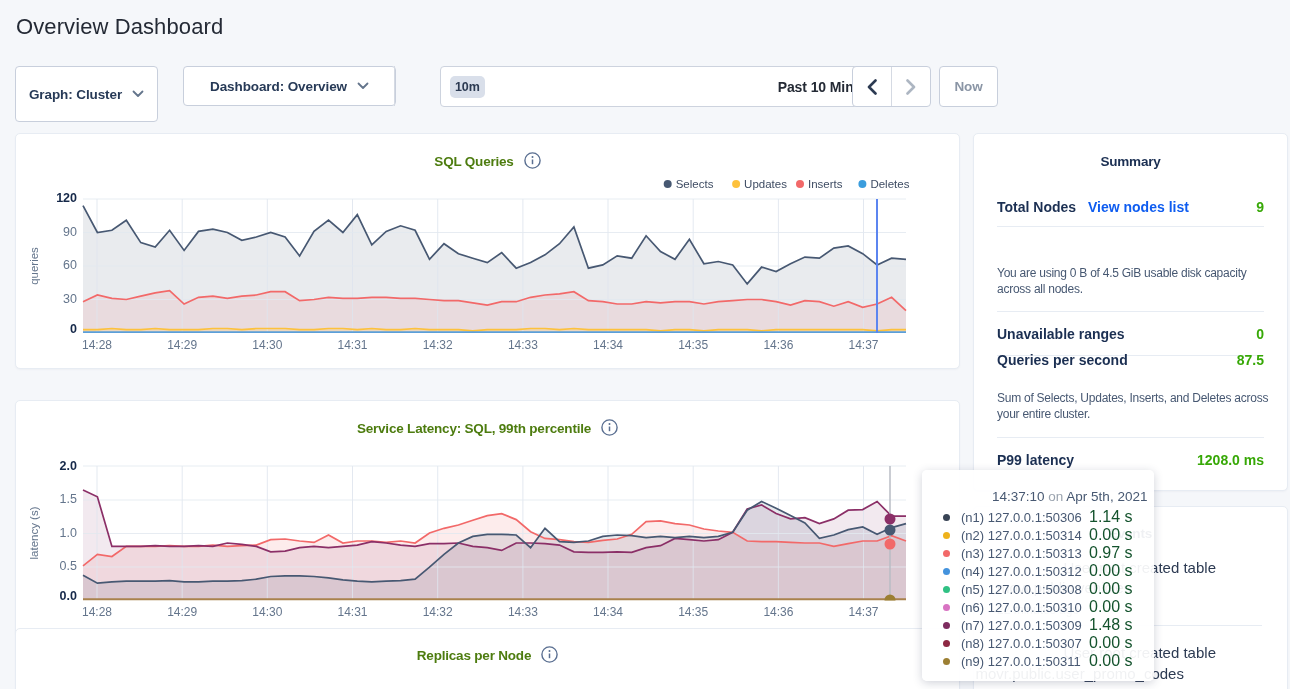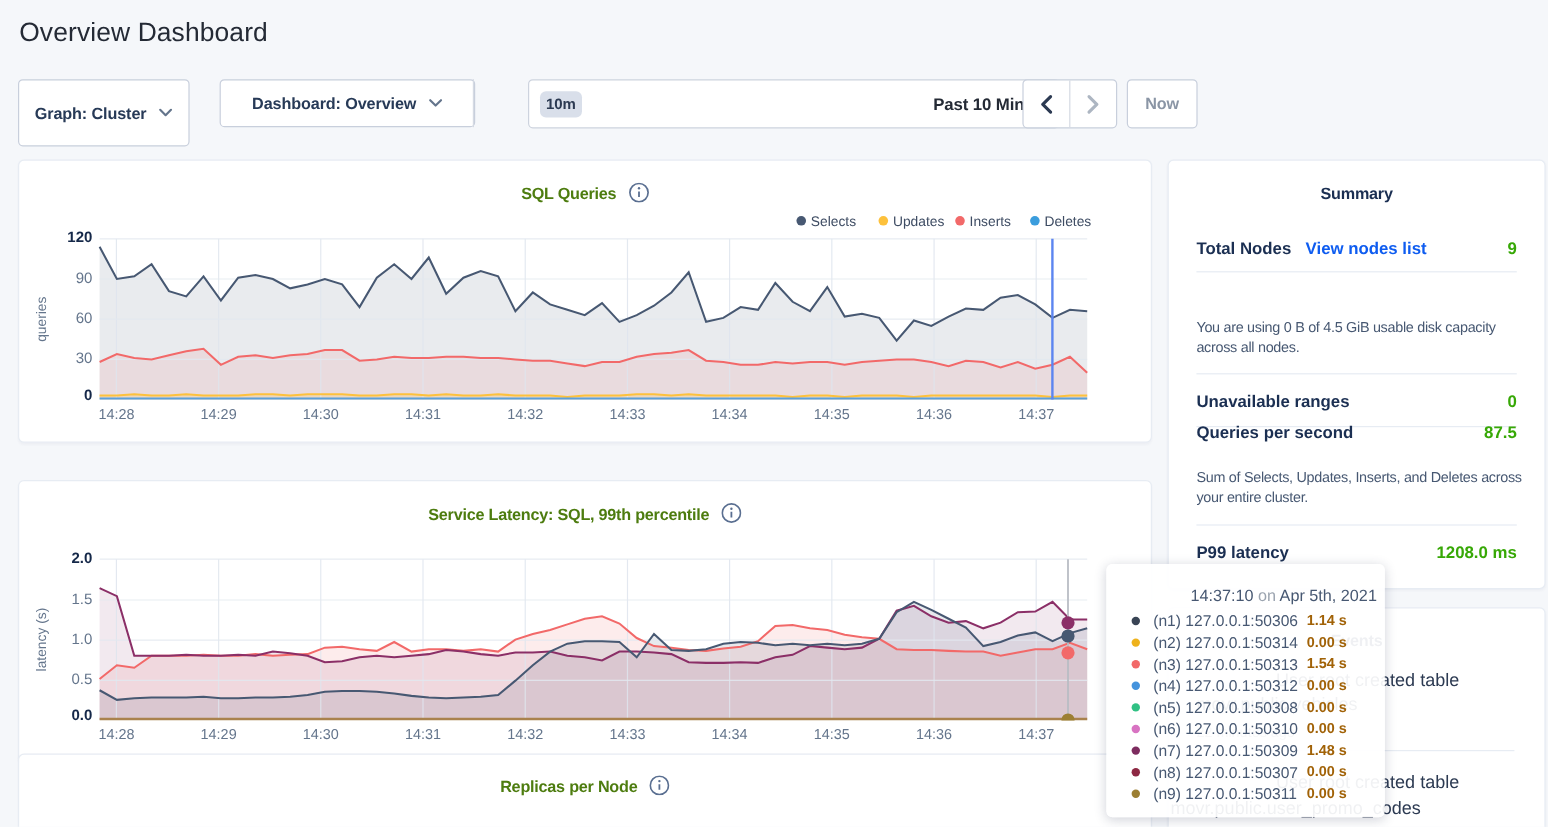--- a/index.html
+++ b/index.html
@@ -12,21 +12,21 @@
 .btn { position:absolute; background:#fff; border:1px solid #c8cfdc; border-radius:4px;
   display:flex; align-items:center; justify-content:center; font-size:13.5px; letter-spacing:-0.1px; font-weight:bold; color:#273a57; }
 h1 { position:absolute; left:16px; top:14px; font-size:22px; font-weight:400; color:#242a35; letter-spacing:0.1px; }
 .sumrow { position:absolute; left:997px; width:267px; font-size:14px; font-weight:bold; color:#1b2f52; }
 .sumrow .grn { float:right; color:#37a806; }
 .sumdesc { position:absolute; left:997px; width:290px; font-size:12px; letter-spacing:-0.25px; color:#475872; line-height:15.5px; font-weight:400; }
 .divider { position:absolute; left:997px; width:267px; height:1px; background:#e7ecf3; }
 .trow { display:flex; align-items:center; height:18px; }
 .tdot { width:7px; height:7px; border-radius:50%; margin-left:1px; margin-right:11px; flex:none; }
 .tlab { font-size:13px; color:#475872; width:128px; }
-.tval { font-size:12px; color:#a16207; font-weight:bold; }
+.tval { font-size:16px; color:#14532d; font-weight:normal; }
 </style></head>
 <body>
 <div id="page">
 <h1>Overview Dashboard</h1>
 
 <div class="btn" style="left:15px;top:66px;width:143px;height:56px;">Graph: Cluster<svg width="12" height="8" viewBox="0 0 12 8" style="margin-left:10px;vertical-align:1px">
         <path d="M1.5 1.5 L6 6 L10.5 1.5" fill="none" stroke="#64758c" stroke-width="1.8" stroke-linecap="round" stroke-linejoin="round"></path>
       </svg></div>
 <div class="btn" style="left:183px;top:66px;width:213px;height:40px;">Dashboard: Overview<svg width="12" height="8" viewBox="0 0 12 8" style="margin-left:10px;vertical-align:1px">
         <path d="M1.5 1.5 L6 6 L10.5 1.5" fill="none" stroke="#64758c" stroke-width="1.8" stroke-linecap="round" stroke-linejoin="round"></path>
@@ -208,21 +208,21 @@
         <span class="tval">1.14 s</span>
       </div>
 <div class="trow">
         <span class="tdot" style="background:#eeb21c"></span>
         <span class="tlab">(n2) 127.0.0.1:50314</span>
         <span class="tval">0.00 s</span>
       </div>
 <div class="trow">
         <span class="tdot" style="background:#f26969"></span>
         <span class="tlab">(n3) 127.0.0.1:50313</span>
-        <span class="tval">1.54 s</span>
+        <span class="tval">0.97 s</span>
       </div>
 <div class="trow">
         <span class="tdot" style="background:#4493dd"></span>
         <span class="tlab">(n4) 127.0.0.1:50312</span>
         <span class="tval">0.00 s</span>
       </div>
 <div class="trow">
         <span class="tdot" style="background:#30c184"></span>
         <span class="tlab">(n5) 127.0.0.1:50308</span>
         <span class="tval">0.00 s</span>

